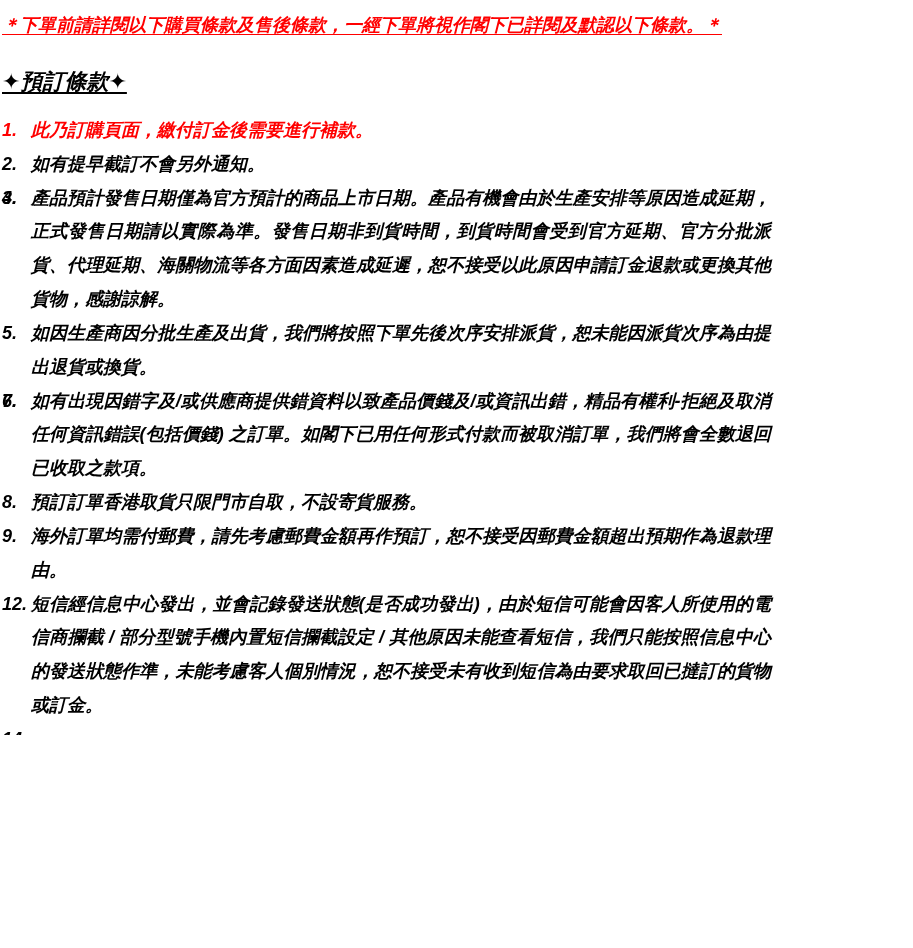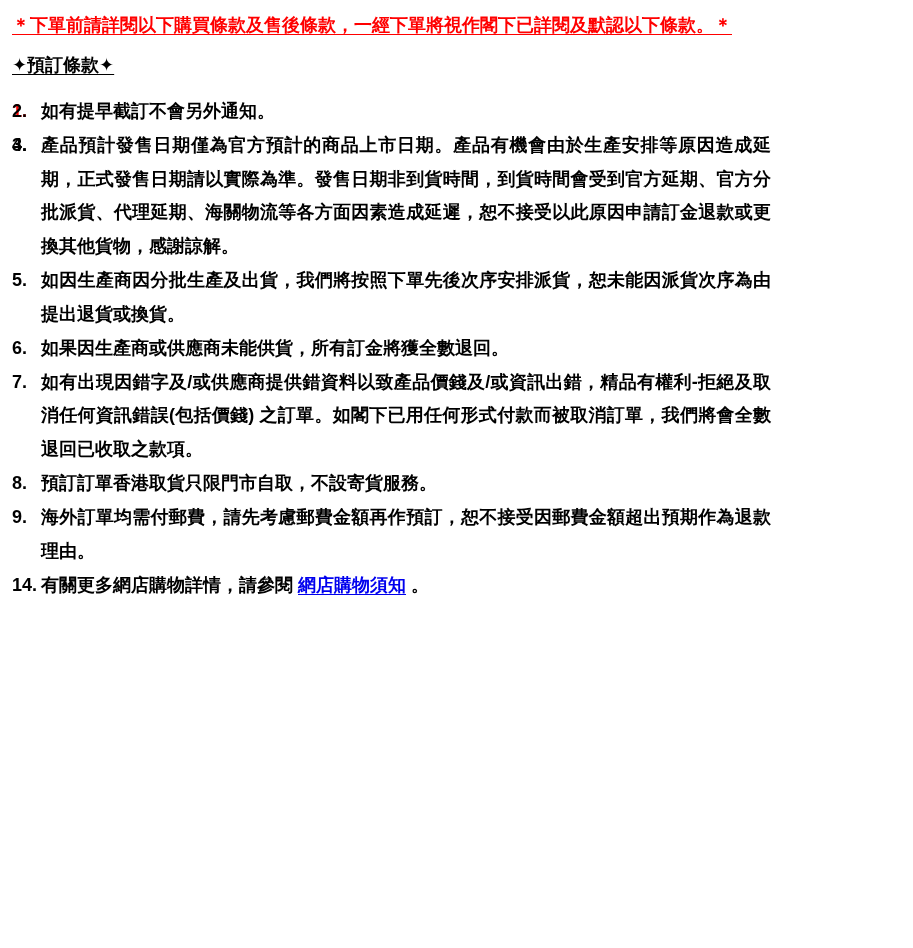--- a/index.html
+++ b/index.html
@@ -8,39 +8,40 @@
     background: #ffffff;
   }
   body {
     width: 913px;
     font-family: "Liberation Sans", "DejaVu Sans", sans-serif;
     font-weight: bold;
     color: #000000;
     -webkit-font-smoothing: antialiased;
   }
   .page {
-    padding: 8px 30px 12px 12px;
+    padding: 8px 30px 12px 2px;
     box-sizing: border-box;
     width: 801px;
+    font-style: italic;
   }
   .notice-header {
     color: #ff0000;
     font-size: 18px;
     line-height: 1.5;
     text-decoration: underline;
     text-underline-offset: 3px;
     margin: 4px 0 0 0;
   }
   .section-title {
     color: #000000;
-    font-size: 18px;
+    font-size: 22px;
     line-height: 1.5;
     text-decoration: underline;
     text-underline-offset: 3px;
-    margin: 13px 0 16px 0;
+    margin: 26px 0 16px 0;
   }
   .terms-list {
     margin: 0;
     padding: 0;
   }
   .term-item {
     position: relative;
     padding-left: 29px;
     font-size: 18px;
     line-height: 1.88;
@@ -71,24 +72,25 @@
 </style>
 </head>
 <body>
 
 <div class="page">
   <div class="notice-header">＊下單前請詳閱以下購買條款及售後條款，一經下單將視作閣下已詳閱及默認以下條款。＊</div>
 
   <div class="section-title">✦預訂條款✦</div>
 
   <div class="terms-list">
-      <div class="term-item"><span class="term-number num-red">1.</span></div>
+      <div class="term-item"><span class="term-number num-red">1.</span><span class="term-text"><span class="seg-red">此乃訂購頁面，繳付訂金後需要進行補款。</span></span></div>
       <div class="term-item"><span class="term-number">2.</span><span class="term-text"><span class="seg-n">如有提早截訂不會另外通知。</span></span></div>
       <div class="term-item"><span class="term-number">3.</span></div>
       <div class="term-item"><span class="term-number">4.</span><span class="term-text"><span class="seg-n">產品預計發售日期僅為官方預計的商品上市日期。產品有機會由於生產安排等原因造成延期，正式發售日期請以實際為準。發售日期非到貨時間，到貨時間會受到官方延期、官方分批派貨、代理延期、海關物流等各方面因素造成延遲，恕不接受以此原因申請訂金退款或更換其他貨物，感謝諒解。</span></span></div>
       <div class="term-item"><span class="term-number">5.</span><span class="term-text"><span class="seg-n">如因生產商因分批生產及出貨，我們將按照下單先後次序安排派貨，恕未能因派貨次序為由提出退貨或換貨。</span></span></div>
-      <div class="term-item"><span class="term-number">6.</span><span class="term-text"><span class="seg-n">如果因生產商或供應商未能供貨，所有訂金將獲全數退回。</span></span></div>
+      <div class="term-item"><span class="term-number">6.</span></div>
       <div class="term-item"><span class="term-number">7.</span><span class="term-text"><span class="seg-n">如有出現因錯字及/或供應商提供錯資料以致產品價錢及/或資訊出錯，精品有權利-拒絕及取消任何資訊錯誤(包括價錢) 之訂單。如閣下已用任何形式付款而被取消訂單，我們將會全數退回已收取之款項。</span></span></div>
       <div class="term-item"><span class="term-number">8.</span><span class="term-text"><span class="seg-n">預訂訂單香港取貨只限門市自取，不設寄貨服務。</span></span></div>
       <div class="term-item"><span class="term-number">9.</span><span class="term-text"><span class="seg-n">海外訂單均需付郵費，請先考慮郵費金額再作預訂，恕不接受因郵費金額超出預期作為退款理由。</span></span></div>
-      <div class="term-item"><span class="term-number">14.</span><span class="term-text"><span class="seg-n">有關更多網店購物詳情，請參閱 </span><span class="seg-link">網店購物須知</span><span class="seg-n"> 。</span></span></div>
+      <div class="term-item"><span class="term-number">12.</span><span class="term-text"><span class="seg-n">短信經信息中心發出，並會記錄發送狀態(是否成功發出)，由於短信可能會因客人所使用的電信商攔截 / 部分型號手機內置短信攔截設定 / 其他原因未能查看短信，我們只能按照信息中心的發送狀態作準，未能考慮客人個別情況，恕不接受未有收到短信為由要求取回已撻訂的貨物或訂金。</span></span></div>
+      <div class="term-item"><span class="term-number">14.</span></div>
     </div>
 </div>
 
 </body></html>

